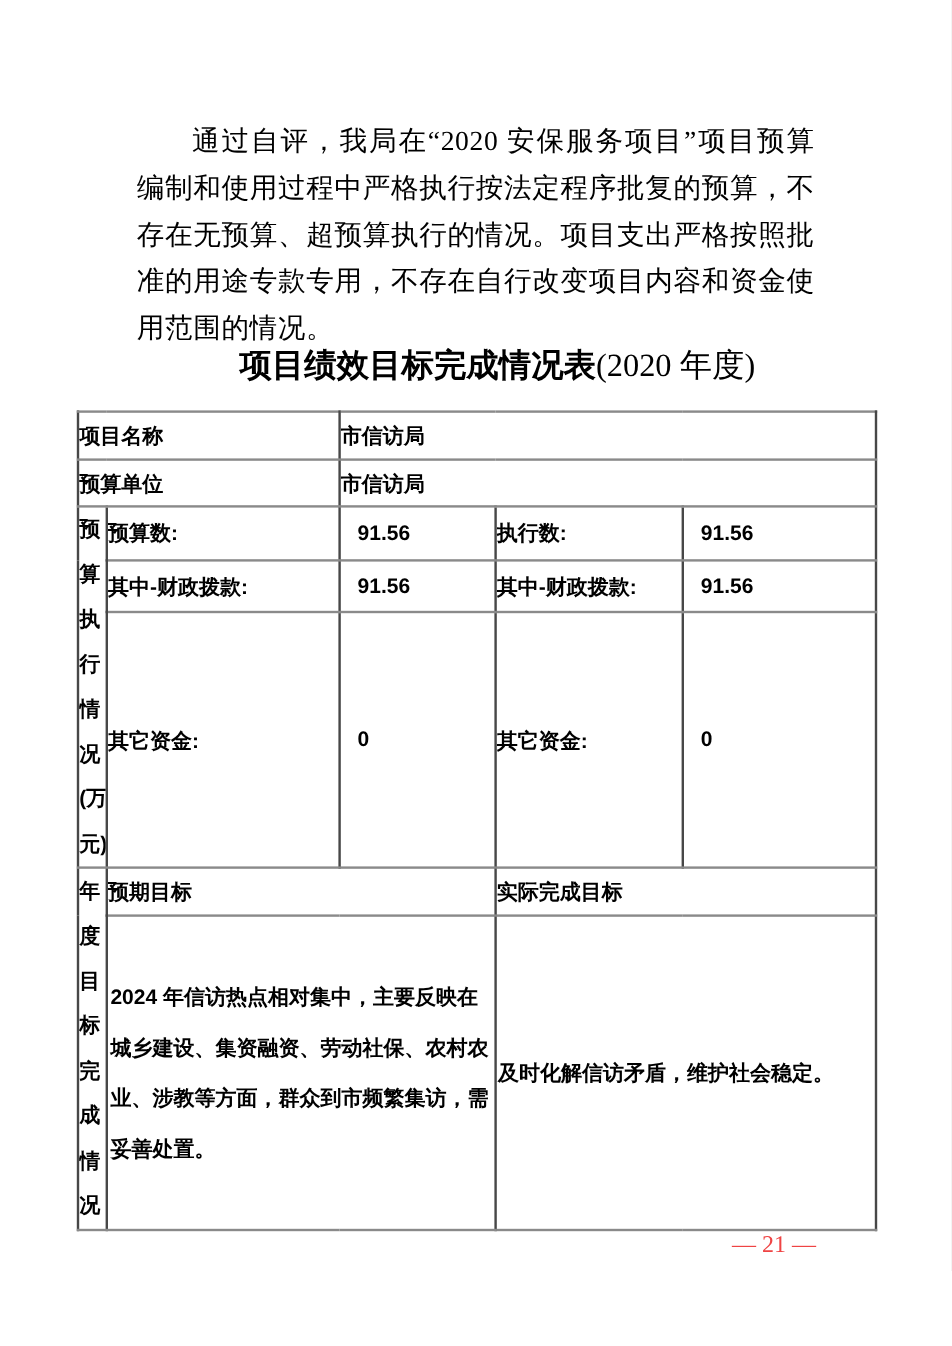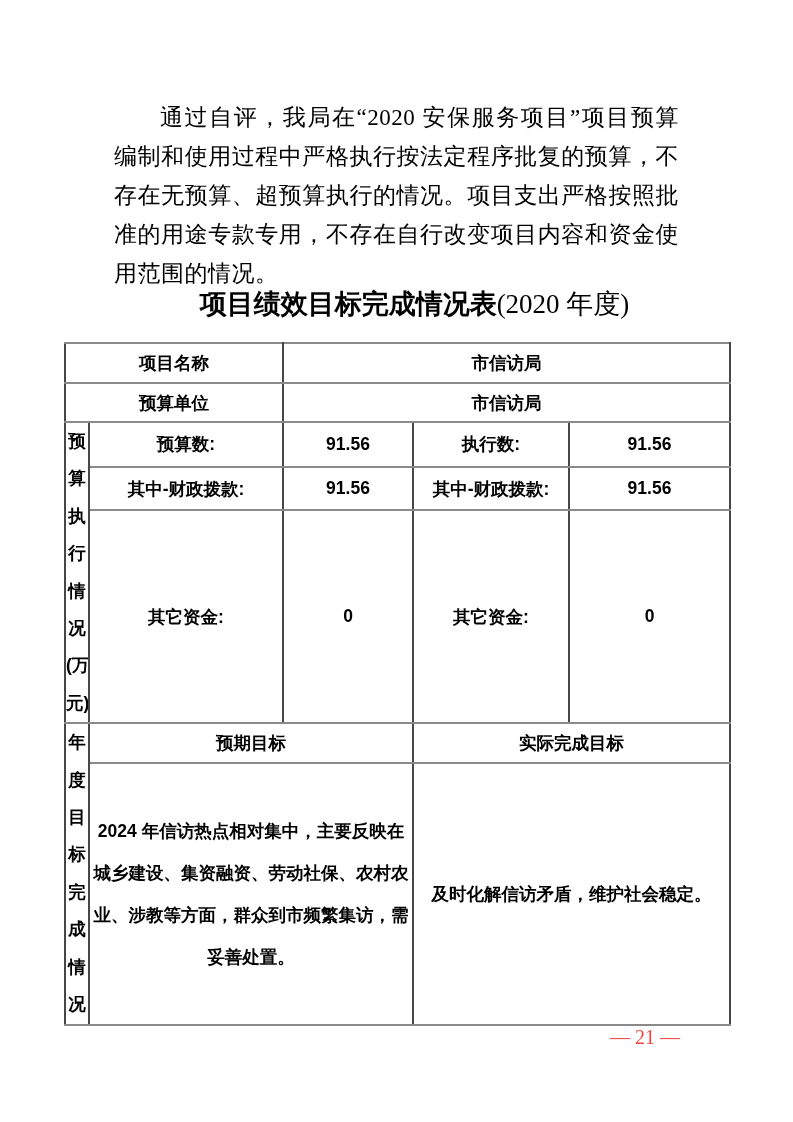--- a/index.html
+++ b/index.html
@@ -48,36 +48,37 @@
     width: 665px;
     border-collapse: collapse;
     table-layout: fixed;
     font-family: "Liberation Sans", sans-serif;
   }
   table.perf-table td {
     border-top: 2px solid #8a8a8a;
     border-bottom: 2px solid #8a8a8a;
     border-left: 2px solid #474747;
     border-right: 2px solid #474747;
-    text-align: center;
+    text-align: left;
     vertical-align: middle;
     font-size: 17.5px;
     font-weight: bold;
     overflow: hidden;
   }
   td.side-cell {
     white-space: pre-line;
     line-height: 37.4px;
     font-size: 17px;
     padding: 0;
   }
   td.value-cell {
     font-weight: normal;
     font-size: 17px;
     font-family: "Liberation Sans", sans-serif;
+    padding-left: 14px;
   }
   td.goal-text-left {
     text-align: justify;
     font-size: 17.5px;
     line-height: 42px;
     padding: 0 2px;
   }
   td.goal-text-right {
     text-align: center;
     font-size: 17.5px;

